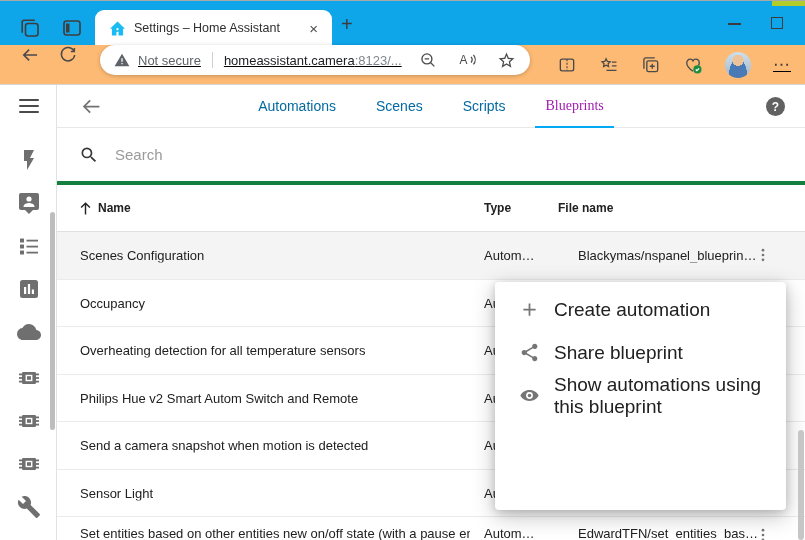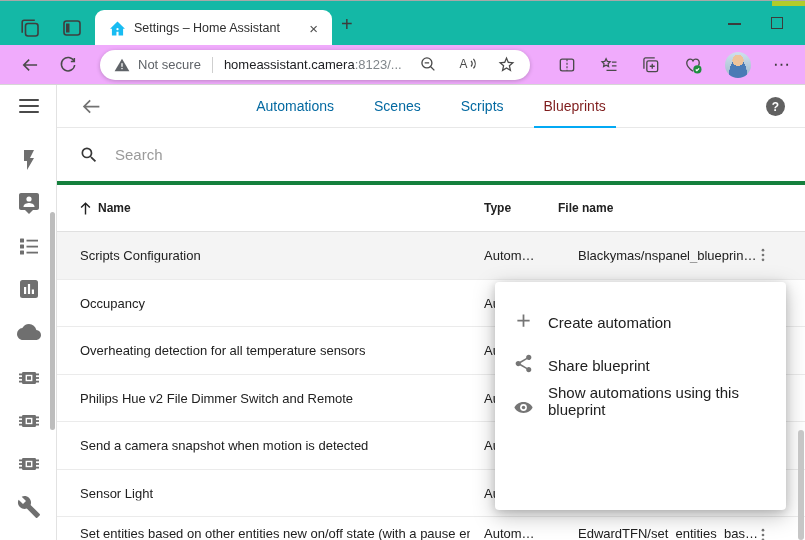--- a/index.html
+++ b/index.html
@@ -4,38 +4,38 @@
 <style>
   * { box-sizing: border-box; }
   html,body { margin:0; padding:0; }
   body {
     width:805px; height:540px; position:relative; overflow:hidden;
     font-family:"Liberation Sans", sans-serif; background:#fff;
   }
   svg { display:block; }
 
   
-  .tabstrip { height:45px; background:#14b8a6; position:relative; border-top:1px solid #a8a8a8; }
+  .tabstrip { height:45px; background:#0ea5e9; position:relative; border-top:1px solid #a8a8a8; }
   .strip-artifact { position:absolute; top:0; right:0; width:33px; height:5px; background:#b2cc2a; }
   .ts-icon { position:absolute; top:15px; width:24px; height:24px; cursor:pointer; }
   .ts-icon.stack { left:18px; }
   .ts-icon.pane { left:60px; }
   .tab {
     position:absolute; left:95px; top:9px; width:237px; height:36px;
     background:#fff; border-radius:9px 9px 0 0; display:flex; align-items:center; padding:0 10px;
   }
   .favicon { width:17px; height:17px; margin:0 8px 0 4px; flex:0 0 auto; }
   .tab-title { font-size:12.5px; color:#2f2f2f; flex:1; white-space:nowrap; overflow:hidden; }
   .tab-close { font-size:15px; color:#4f4f4f; padding:0 4px; cursor:pointer; }
   .newtab { position:absolute; left:341px; top:12px; font-size:20px; font-weight:300; color:#3c3c3c; cursor:pointer; }
   .win-min { position:absolute; left:728px; top:22px; width:13px; height:2px; background:#3c3c3c; cursor:pointer; }
   .win-max { position:absolute; left:771px; top:16px; width:12px; height:12px; border:1.6px solid #3c3c3c; cursor:pointer; }
 
   
-  .toolbar { height:40px; background:#f0abfc; display:flex; align-items:center; border-bottom:1px solid #d6d6d6; position:relative; }
+  .toolbar { height:40px; background:#fdba74; display:flex; border-bottom:1px solid #d6d6d6; position:relative;text-decoration:underline; }
   .tb-icon { width:20px; height:20px; flex:0 0 auto; cursor:pointer; }
   .tb-back { margin-left:20px; }
   .tb-refresh { margin-left:18px; }
   .url-pill {
     margin-left:22px; width:430px; height:30px; background:#fff; border-radius:16px;
     box-shadow:0 1px 4px rgba(0,0,0,.22); display:flex; align-items:center; padding:0 14px;
   }
   .warn-icon { width:16px; height:16px; }
   .sec-label { font-size:13px; color:#5f6368; margin-left:8px; white-space:nowrap; }
   .pill-div { width:1px; height:16px; background:#cfcfcf; margin:0 11px; }
@@ -62,21 +62,21 @@
   .hamburger div { height:2px; background:#4a4a4a; margin-bottom:4px; border-radius:1px; }
   .side-icon { position:absolute; left:17px; width:24px; height:24px; cursor:pointer; }
   .side-scroll { position:absolute; right:1px; top:127px; width:5px; height:218px; background:#bdbdbd; border-radius:3px; }
 
   .content { flex:1; position:relative; background:#fff; }
 
   .ha-header { height:43px; border-bottom:1px solid #e8e8e8; display:flex; align-items:center; position:relative; }
   .ha-back { position:absolute; left:24px; top:11px; width:21px; height:21px; cursor:pointer; }
   .ha-tabs { margin:0 auto; display:flex; height:43px; }
   .ha-tab { padding:0 20px; display:flex; align-items:center; font-size:14px; color:#0369a1; cursor:pointer; position:relative; }
-  .ha-tab.active { color:#7f1d1d; }
+  .ha-tab.active { color:#a21caf;font-family:Liberation Serif, serif; }
   .ha-tab.active::after { content:''; position:absolute; left:10px; right:10px; bottom:0; height:2px; background:#03a9f4; }
   .ha-help { position:absolute; right:20px; top:12px; width:19px; height:19px; border-radius:50%;
     background:#616161; color:#fff; font-size:12px; font-weight:bold; display:flex; align-items:center; justify-content:center; cursor:pointer; }
 
   .search-row { height:57px; border-bottom:4px solid #15803d; display:flex; align-items:center; padding-left:22px; }
   .search-icon { width:20px; height:20px; }
   .search-input { border:none; outline:none; margin-left:14px; font-size:15px; color:#212121; width:400px; font-family:inherit; }
   .search-input::placeholder { color:#9a9a9a; }
 
   .thead { height:47px; position:relative; border-bottom:1px solid #e0e0e0; font-size:12px; font-weight:bold; color:#212121; }
@@ -93,21 +93,21 @@
   .row-menu-btn { position:absolute; left:697px; top:50%; transform:translateY(-50%); width:18px; height:18px; cursor:pointer; }
   .row.last .cell { top:9px; transform:none; }
   .row.last .row-menu-btn { top:9px; transform:none; }
 
   
   .ctx-menu {
     position:absolute; left:495px; top:282px; width:291px; height:228px; background:#fff;
     border-radius:4px; padding:6px 0; z-index:10;
     box-shadow:0 6px 22px rgba(0,0,0,.26), 0 2px 8px rgba(0,0,0,.15);
   }
-  .mi { height:43.2px; display:flex; align-items:flex-end; padding-left:18px; font-size:15px; color:#212121; cursor:pointer; }
+  .mi { height:43.2px; display:flex; align-items:center; padding-left:24px; font-size:19px; color:#212121; cursor:pointer; }
   .mi .mi-icon { width:21px; height:21px; margin-right:14px; flex:0 0 auto; }
   .mi.hover { background:#ededed; }
   .mi.danger { color:#f44336; }
 
   .page-scroll { position:absolute; right:1px; top:430px; width:6px; height:110px; background:#c6c6c6; border-radius:3px; z-index:30; }
 </style>
 </head>
 <body>
 
 <div class="tabstrip">
@@ -298,21 +298,21 @@
     <div class="thead">
       <svg class="sort-icon" viewBox="0 0 24 24" fill="none" stroke="#212121" stroke-width="2">
         <path d="M12 20.5V4.5M5.8 10.7 12 4.5l6.2 6.2"></path>
       </svg>
       <span class="cell c-name">Name</span>
       <span class="cell c-type">Type</span>
       <span class="cell c-file">File name</span>
     </div>
 
     <div class="row selected">
-      <span class="cell c-name">Scripts Configuration</span>
+      <span class="cell c-name">Scenes Configuration</span>
       <span class="cell c-type">Autom…</span>
       <span class="cell c-file">Blackymas/nspanel_blueprin…</span>
       <svg class="row-menu-btn" viewBox="0 0 24 24" fill="#757575">
         <circle cx="12" cy="5.6" r="1.8"></circle>
           <circle cx="12" cy="12" r="1.8"></circle>
           <circle cx="12" cy="18.4" r="1.8"></circle>
       </svg>
     </div>
     <div class="row">
       <span class="cell c-name">Occupancy</span>
@@ -328,21 +328,21 @@
       <span class="cell c-name">Overheating detection for all temperature sensors</span>
       <span class="cell c-type">Autom…</span>
       <span class="cell c-file"></span>
       <svg class="row-menu-btn" viewBox="0 0 24 24" fill="#757575">
         <circle cx="12" cy="5.6" r="1.8"></circle>
           <circle cx="12" cy="12" r="1.8"></circle>
           <circle cx="12" cy="18.4" r="1.8"></circle>
       </svg>
     </div>
     <div class="row">
-      <span class="cell c-name">Philips Hue v2 File Dimmer Switch and Remote</span>
+      <span class="cell c-name">Philips Hue v2 Smart Autom Switch and Remote</span>
       <span class="cell c-type">Autom…</span>
       <span class="cell c-file"></span>
       <svg class="row-menu-btn" viewBox="0 0 24 24" fill="#757575">
         <circle cx="12" cy="5.6" r="1.8"></circle>
           <circle cx="12" cy="12" r="1.8"></circle>
           <circle cx="12" cy="18.4" r="1.8"></circle>
       </svg>
     </div>
     <div class="row">
       <span class="cell c-name">Send a camera snapshot when motion is detected</span>

